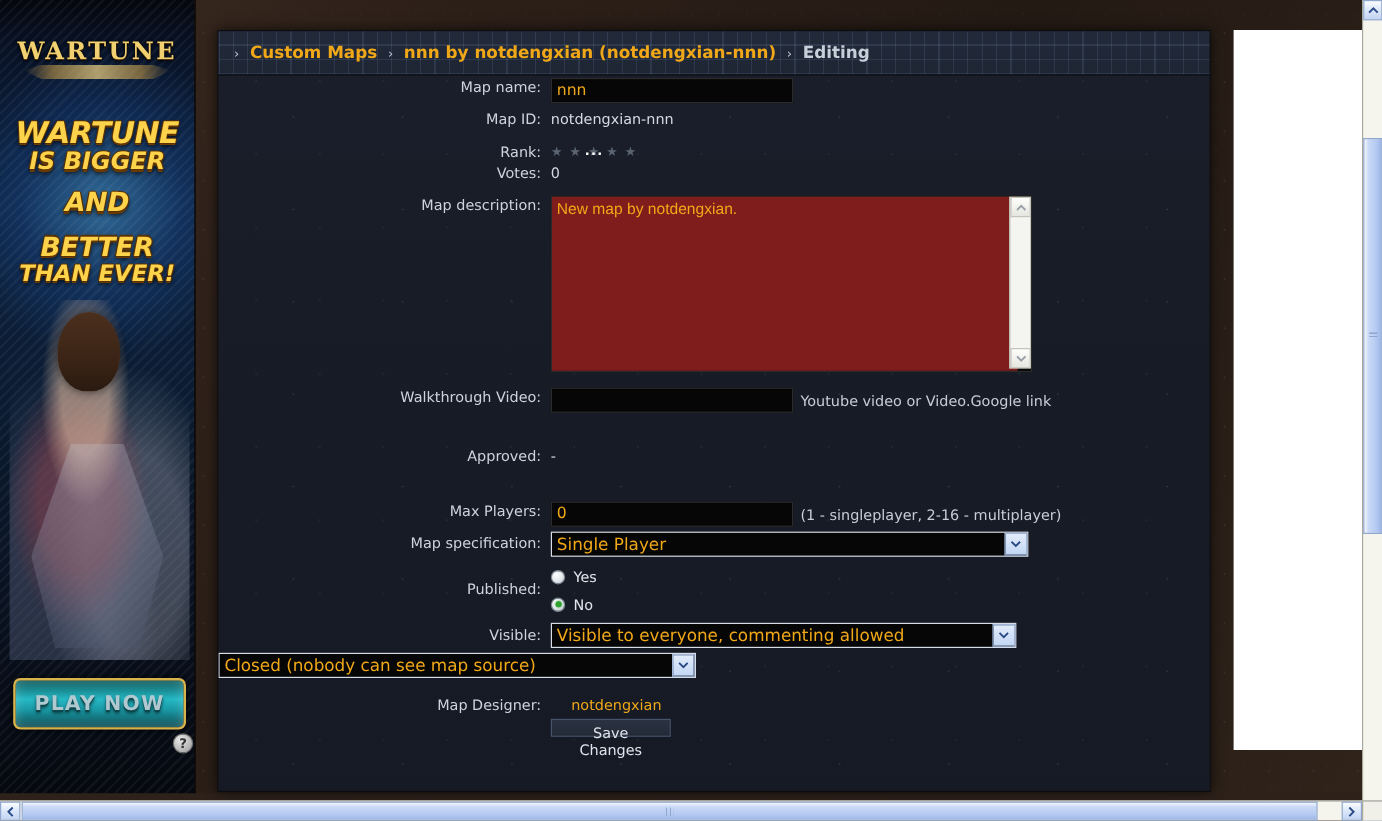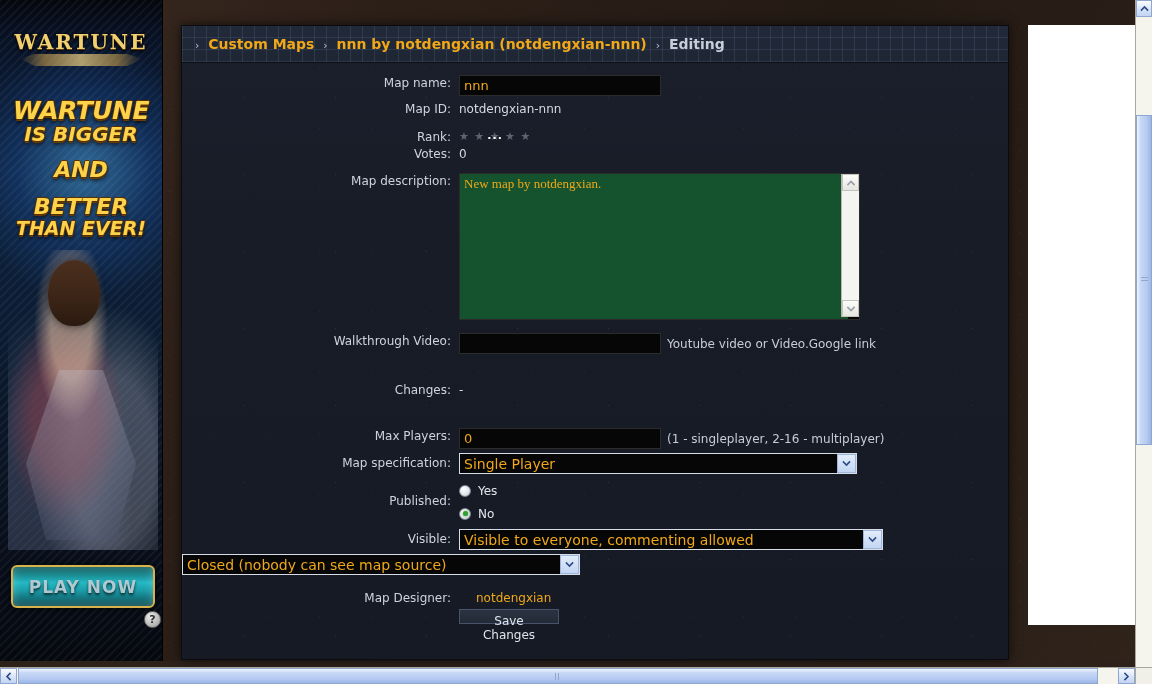--- a/index.html
+++ b/index.html
@@ -154,21 +154,21 @@
     font-size:14px;font-weight:bold;
     white-space:nowrap;
   }
   #breadcrumb .sep{color:#b9c4d4;font-weight:normal;font-size:11px;padding:0 4px;}
   #breadcrumb a{color:#f0a818;text-decoration:none;cursor:pointer;}
   #breadcrumb .current{color:#c7cfda;font-weight:bold;}
 
   
   #form{
     position:relative;z-index:2;
-    padding-top:12px;
+    padding-top:2px;
     font-size:12px;
   }
   .row{display:flex;align-items:flex-start;margin-bottom:0;}
   .lbl{
     width:269px;min-width:269px;text-align:right;
     color:#ccd4de;font-size:12px;
     padding-right:8px;
     line-height:16px;
   }
   .fld{flex:1;}
@@ -187,23 +187,23 @@
   .stars .glyphs{color:#5a6472;font-size:11px;letter-spacing:1px;}
   .stars .dots{
     position:absolute;left:50%;top:50%;transform:translate(-50%,-50%);
     color:#ffffff;font-size:11px;font-weight:bold;letter-spacing:1px;
   }
 
   
   .ta-wrap{position:relative;width:399px;height:145px;border:1px solid #2b2b2b;background:#060606;}
   .ta-wrap textarea{
     position:absolute;left:0;top:0;width:380px;height:141px;
-    background:#14532d;border:0;outline:none;resize:none;
+    background:#7f1d1d;border:0;outline:none;resize:none;
     color:#f0a818;font-size:13px;
-    font-family:Liberation Serif, serif;
+    font-family:Liberation Sans, sans-serif;
     padding:2px 4px;overflow:hidden;
   }
   .ta-sb{
     position:absolute;right:0;top:0;width:17px;height:143px;
     background:#f4f4f0;border-left:1px solid #b8b8b0;
   }
   .ta-sb .ar{
     width:17px;height:17px;background:linear-gradient(180deg,#fdfdfb,#e6e6e0);
     border:1px solid #c3c3bb;box-sizing:border-box;
     display:flex;align-items:center;justify-content:center;
@@ -390,21 +390,21 @@
 
     <div class="row" style="margin-bottom:28px;">
       <div class="lbl">Walkthrough Video:</div>
       <div class="fld" style="display:flex;align-items:center;">
         <input class="txtinput" style="width: 192px; height: 15px;" type="text" value="">
         <span class="hint">Youtube video or Video.Google link</span>
       </div>
     </div>
 
     <div class="row" style="margin-bottom:30px;">
-      <div class="lbl">Changes:</div>
+      <div class="lbl">Approved:</div>
       <div class="fld static">-</div>
     </div>
 
     <div class="row" style="margin-bottom:4px;">
       <div class="lbl">Max Players:</div>
       <div class="fld" style="display:flex;align-items:center;">
         <input class="txtinput" style="width: 192px;" type="text" value="0">
         <span class="hint">(1 - singleplayer, 2-16 - multiplayer)</span>
       </div>
     </div>
@@ -436,21 +436,21 @@
             </span>
           <span class="rad-lbl">No</span>
         </div>
       </div>
     </div>
 
     <div class="row" style="margin-bottom:4px;">
       <div class="lbl" style="line-height:21px;">Visible:</div>
       <div class="fld">
         <span class="sel-wrap">
-          <select class="sel" style="width:424px;"><option value="Visible to everyone, commenting allowed">Visible to everyone, commenting allowed</option><option value="Visible to everyone, commenting disabled">Visible to everyone, commenting disabled</option><option value="Hidden">Hidden</option></select>
+          <select class="sel" style="width:388px;"><option value="Visible to everyone, commenting allowed">Visible to everyone, commenting allowed</option><option value="Visible to everyone, commenting disabled">Visible to everyone, commenting disabled</option><option value="Hidden">Hidden</option></select>
           <span class="sel-btn">
             <svg width="9" height="7" viewBox="0 0 9 7">
                 <polyline class="chev" points="1.5,2 4.5,5 7.5,2"></polyline>
               </svg>
           </span>
         </span>
       </div>
     </div>
 
     <div class="row" style="margin-bottom:15px;">

